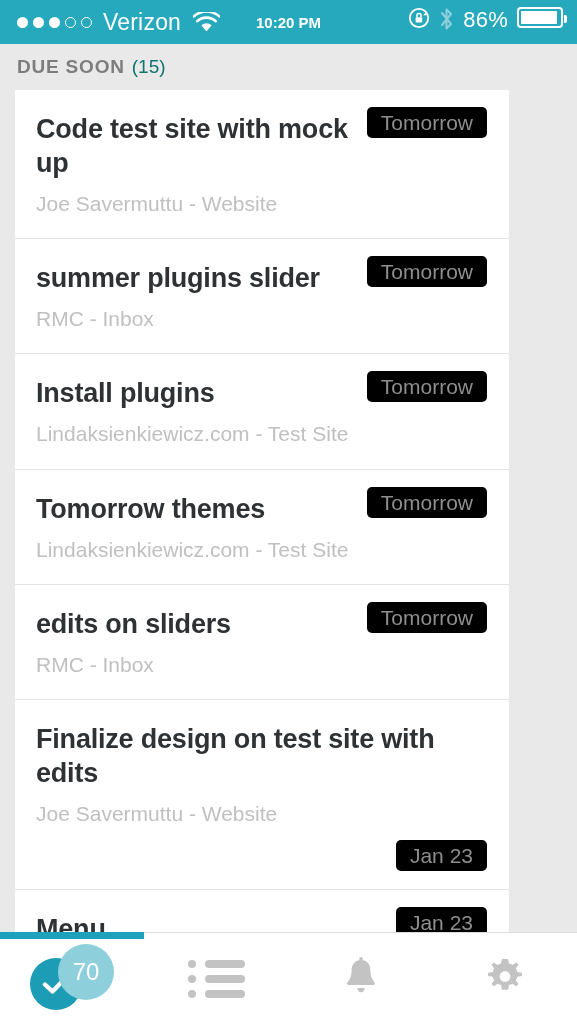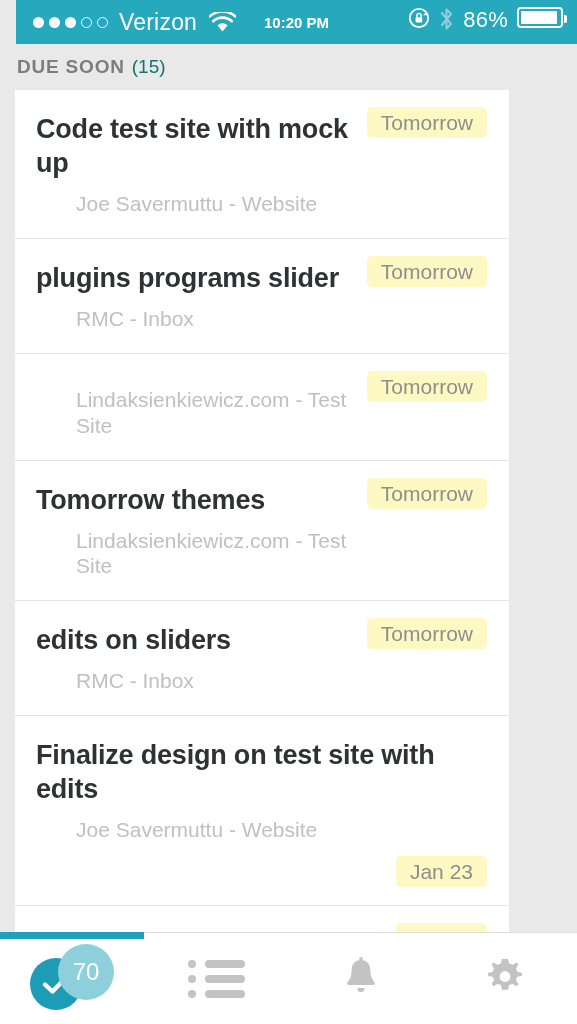--- a/index.html
+++ b/index.html
@@ -11,21 +11,20 @@
   }
   .phone { position:relative; width:577px; height:1024px; background:#e9e9e9; }
 
   
   .statusbar {
     position:absolute; top:0; left:0; right:0; height:44px;
     background:#26a8bd; color:#ffffff;
     display:flex; align-items:center;
     font-size:23px; font-weight:500;
     letter-spacing:.2px;
-    margin-left:16px;
   }
   .sb-left { display:flex; align-items:center; gap:8px; padding-left:17px; width:236px; }
   .dots { display:flex; align-items:center; gap:5px; }
   .dot { width:11px; height:11px; border-radius:50%; }
   .dot.filled { background:#ffffff; }
   .dot.hollow { background:transparent; border:1.6px solid #ffffff; }
   .carrier { font-size:23px; margin-left:3px; }
   .wifi { margin-left:4px; display:inline-flex; align-items:center; }
   .sb-center { flex:1; text-align:center; font-size:15px; font-weight:600; letter-spacing:0; }
   .sb-right { display:flex; gap:9px; padding-right:14px; justify-content:flex-end; width:236px; }
@@ -63,24 +62,23 @@
   }
   .card-row { display:flex; align-items:flex-start; }
   .card-text { flex:1; padding-right:14px; min-width:0; }
   .task-title {
     font-size:27px; font-weight:700; color:#2f3234;
     line-height:1.26; letter-spacing:-.2px;
   }
   .task-sub {
     font-size:21px; color:#c0c0c0; margin-top:11px; font-weight:400;
     line-height:1.2;
-    margin-left:40px;
   }
   .badge {
-    background:#fef9c3; color:#8e8e8e;
+    background:#000000; color:#8e8e8e;
     font-size:21px; border-radius:5px;
     padding:4px 14px; white-space:nowrap;
     line-height:1;
     margin-top:15px;
   }
   .card.tall { min-height:190px; }
   .card.tall .badge-wrap { position:absolute; right:22px; bottom:22px; }
 
   
   .tabbar {
@@ -168,30 +166,31 @@
           <div class="task-title">Code test site with mock up</div>
           <div class="task-sub">Joe Savermuttu - Website</div>
         </div>
         <div class="badge-wrap"><span class="badge">Tomorrow</span></div>
       </div>
     </div>
 
     <div class="card">
       <div class="card-row">
         <div class="card-text">
-          <div class="task-title">plugins programs slider</div>
+          <div class="task-title">summer plugins slider</div>
           <div class="task-sub">RMC  - Inbox</div>
         </div>
         <div class="badge-wrap"><span class="badge">Tomorrow</span></div>
       </div>
     </div>
 
     <div class="card">
       <div class="card-row">
         <div class="card-text">
+          <div class="task-title">Install plugins</div>
           <div class="task-sub">Lindaksienkiewicz.com - Test Site</div>
         </div>
         <div class="badge-wrap"><span class="badge">Tomorrow</span></div>
       </div>
     </div>
 
     <div class="card">
       <div class="card-row">
         <div class="card-text">
           <div class="task-title">Tomorrow themes</div>

